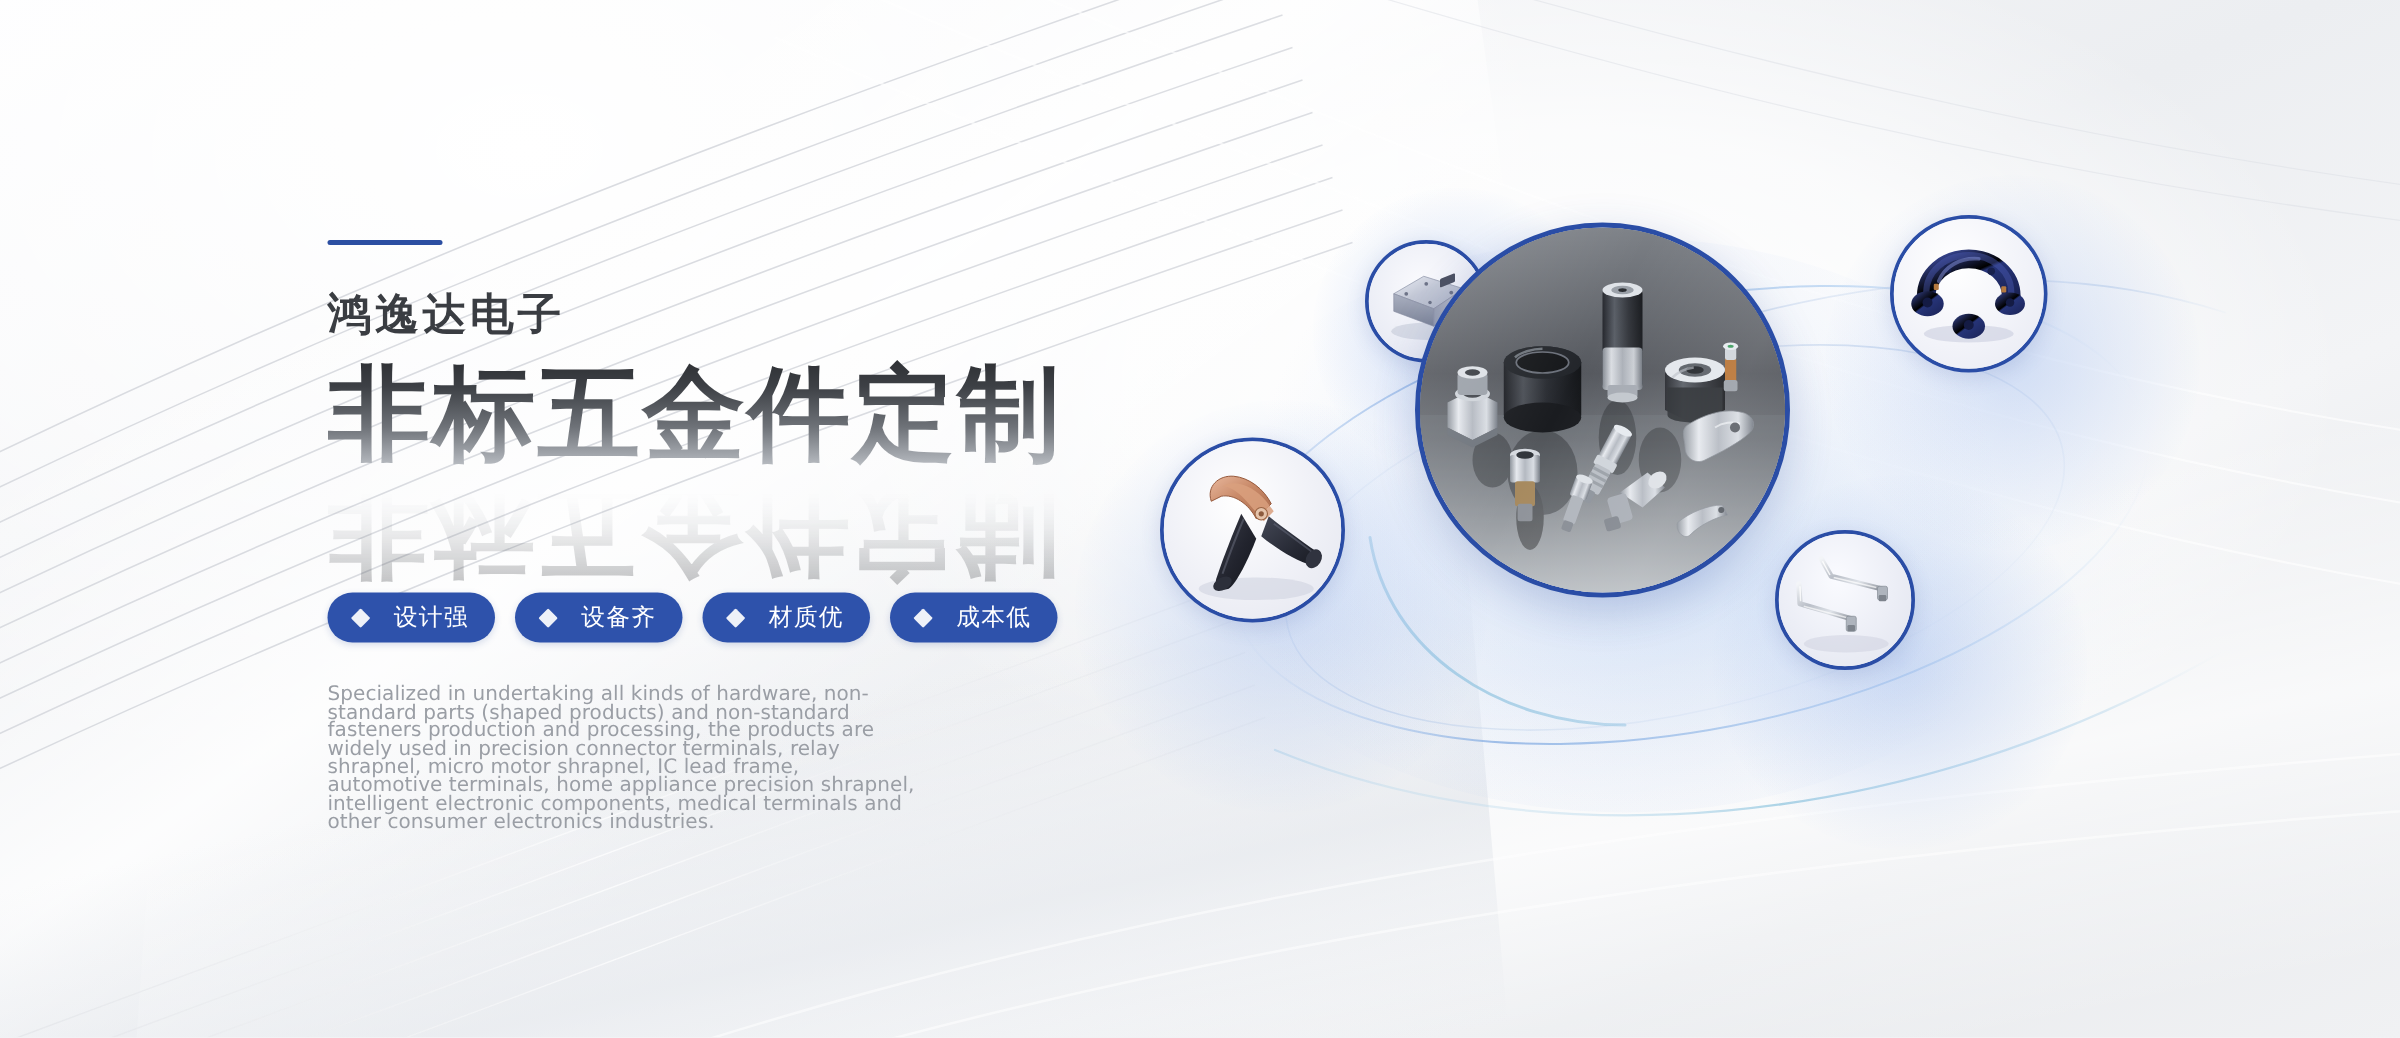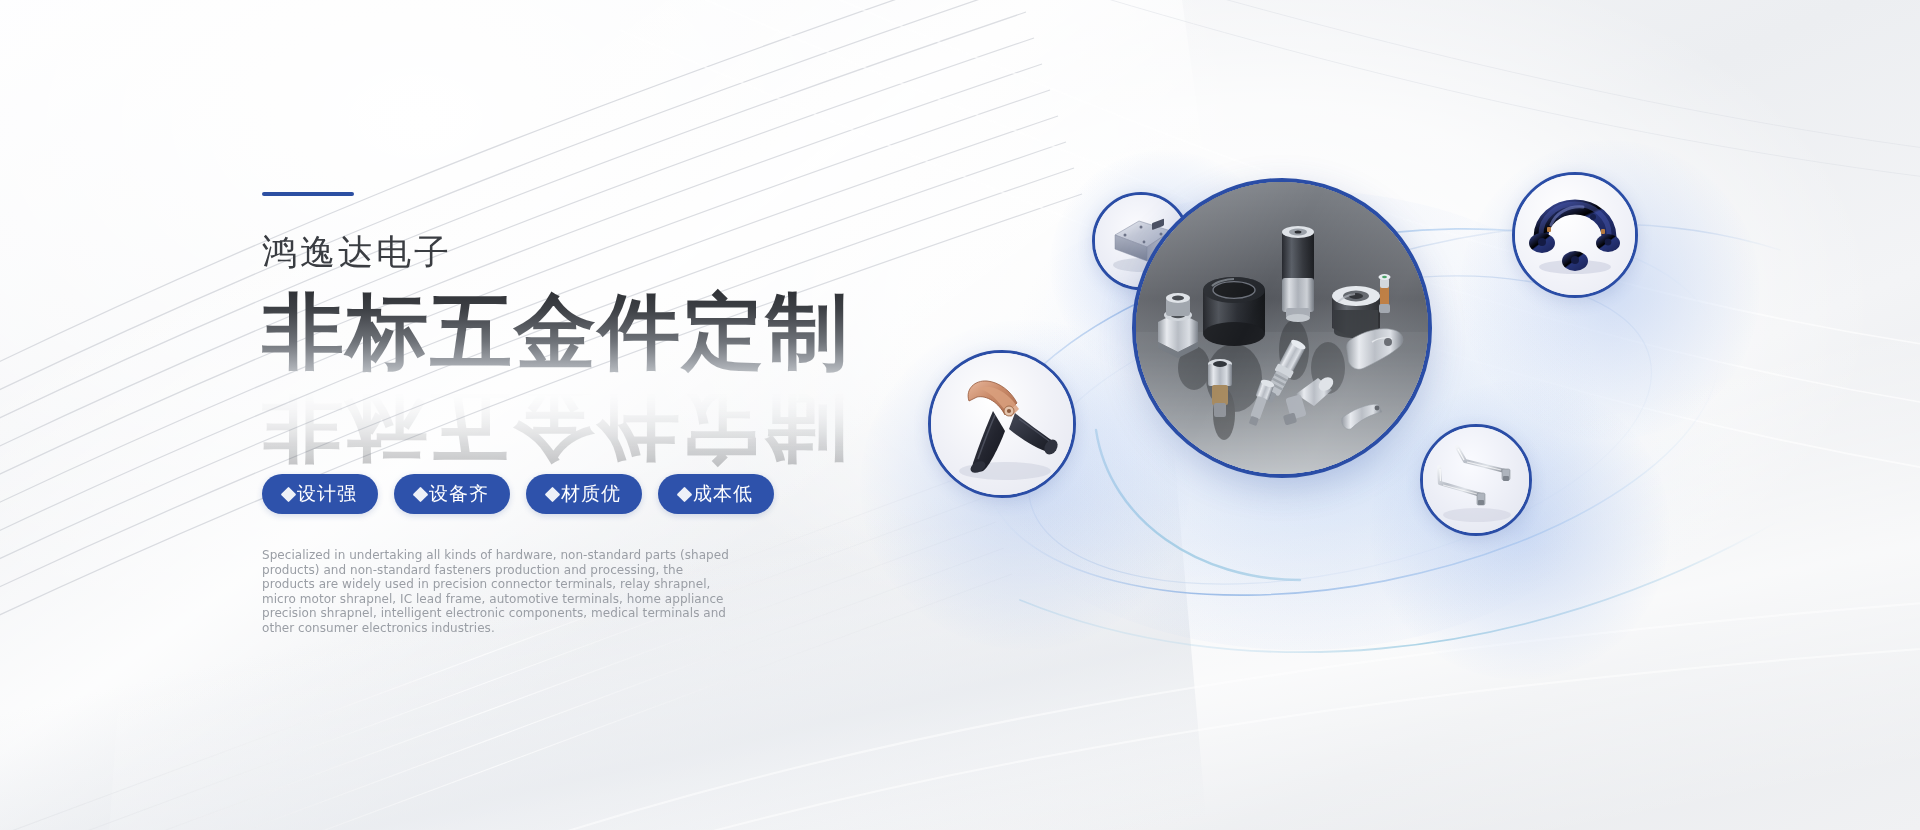--- a/index.html
+++ b/index.html
@@ -43,21 +43,21 @@
   .left{position:absolute;left:262px;top:0;width:660px;height:830px;}
 
   .accent-bar{
     position:absolute;left:0;top:192px;width:92px;height:4px;
     background:#2c4fa2;border-radius:2px;
   }
 
   .subtitle{
     position:absolute;left:0;top:230px;
     font-size:35px;line-height:44px;letter-spacing:3px;
-    color:#3a3d42;font-weight:400;
+    color:#3a3d42;font-weight:700;
     font-family:"DejaVu Sans","Liberation Sans",sans-serif;
     white-space:nowrap;
   }
 
   .headline-wrap{position:absolute;left:0;top:284px;width:660px;height:150px;}
   .headline{
     font-size:82px;line-height:96px;font-weight:700;letter-spacing:2px;
     white-space:nowrap;
     font-family:"DejaVu Sans","Liberation Sans",sans-serif;
     background:linear-gradient(180deg,#2b2d31 0%,#3d4045 26%,#6e7278 60%,#a9adb3 86%,#cdd0d4 100%);
@@ -74,37 +74,37 @@
     -webkit-background-clip:text;background-clip:text;
     -webkit-text-fill-color:transparent;color:transparent;
     -webkit-mask-image:linear-gradient(to top, rgba(0,0,0,0) 18%, rgba(0,0,0,0.30) 62%, rgba(0,0,0,0.55) 100%);
     mask-image:linear-gradient(to top, rgba(0,0,0,0) 18%, rgba(0,0,0,0.30) 62%, rgba(0,0,0,0.55) 100%);
     opacity:.55;
   }
 
   
   .pills{position:absolute;left:0;top:474px;display:flex;gap:16px;}
   .pill{
-    display:flex;align-items:center;gap:3px;
+    display:flex;align-items:center;gap:21px;
     height:40px;padding:0 21px;border-radius:20px;
     background:#2e52ab;color:#ffffff;
     font-size:19px;letter-spacing:1px;
     font-family:"DejaVu Sans","Liberation Sans",sans-serif;
     white-space:nowrap;
     box-shadow:0 2px 6px rgba(40,70,150,0.18);
   }
   .pill .dia{
     width:11px;height:11px;background:#eef1f8;
     transform:rotate(45deg);flex:0 0 auto;border-radius:1px;
   }
 
   
   .para{
     position:absolute;left:0;top:548px;width:470px;
-    font-size:12px;line-height:14.6px;color:#9a9ea5;
+    font-size:16px;line-height:14.6px;color:#9a9ea5;
     font-family:"DejaVu Sans","Liberation Sans",sans-serif;
     letter-spacing:.05px;
   }
 
   
   .visual{position:absolute;left:900px;top:130px;width:900px;height:560px;}
   .orbitsvg{position:absolute;left:0;top:0;width:900px;height:560px;}
 
   .glow{
     position:absolute;border-radius:50%;pointer-events:none;

